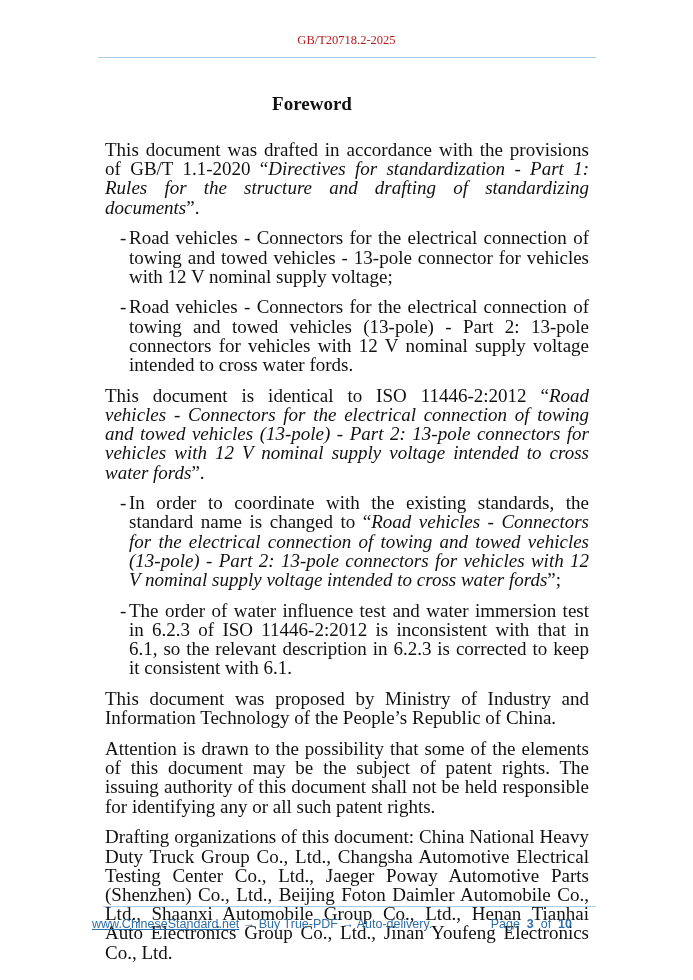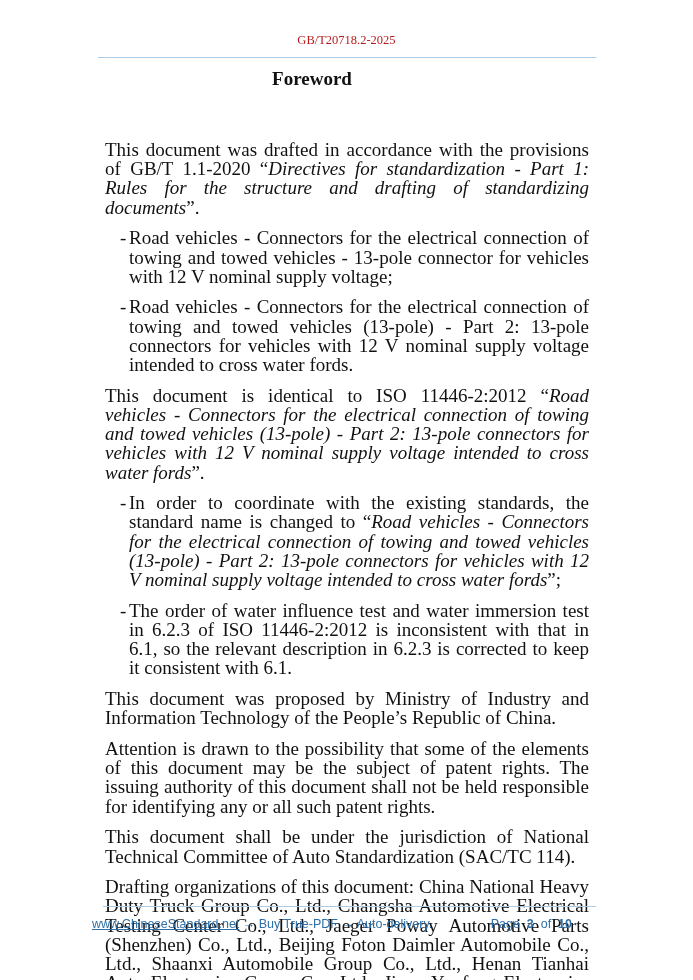--- a/index.html
+++ b/index.html
@@ -1,19 +1,19 @@
 <!DOCTYPE html>
 <html><head>
   <meta charset="utf-8">
   <style>
     html, body { margin: 0; padding: 0; background: #ffffff; }
     body { width: 693px; height: 980px; position: relative; overflow: hidden; font-family: "Liberation Serif", serif; color: #111; }
     .header-code { position: absolute; top: 33px; left: 0; width: 693px; text-align: center; font-size: 12.5px; color: #b91c1c; }
     .header-rule { position: absolute; top: 57px; left: 98px; width: 498px; height: 1px; background: #a9cbe6; }
-    .title { position: absolute; top: 68px; left: 0; width: 624px; text-align: center; font-size: 19px; font-weight: bold; }
+    .title { position: absolute; top: 93px; left: 0; width: 624px; text-align: center; font-size: 19px; font-weight: bold; }
     .content { position: absolute; top: 140px; left: 105px; width: 484px; font-size: 19px; line-height: 19.2px; }
     .content p { margin: 0 0 11.5px 0; text-align: justify; }
     .list-item { position: relative; margin: 0 0 11.5px 15px; padding-left: 9px; text-align: justify; }
     .list-item .dash { position: absolute; left: 0; top: 0; }
     .it { font-style: italic; }
     .footer-rule { position: absolute; top: 906px; left: 103px; width: 493px; height: 1px; background: #a9cbe6; }
     .footer { position: absolute; top: 917px; left: 92px; width: 488px; font-family: "Liberation Sans", sans-serif; font-size: 12.5px; color: #2e6fa7; }
     .footer .link { color: #2e6fa7; text-decoration: underline; cursor: pointer; }
     .footer .page { position: absolute; right: 8px; top: 0; text-align: right; }
     .footer .page b { font-weight: bold; }
@@ -40,21 +40,20 @@
   <p><span>This document is identical to ISO 11446-2:2012 “</span><span class="it">Road vehicles - Connectors for the electrical connection of towing and towed vehicles (13-pole) - Part 2: 13-pole connectors for vehicles with 12 V nominal supply voltage intended to cross water fords</span><span>”.</span></p>
 
 
   <div>
     <div class="list-item"><span class="dash">-</span><span>In order to coordinate with the existing standards, the standard name is changed to “</span><span class="it">Road vehicles - Connectors for the electrical connection of towing and towed vehicles (13-pole) - Part 2: 13-pole connectors for vehicles with 12 V nominal supply voltage intended to cross water fords</span><span>”;</span></div>
     <div class="list-item"><span class="dash">-</span><span>The order of water influence test and water immersion test in 6.2.3 of ISO 11446-2:2012 is inconsistent with that in 6.1, so the relevant description in 6.2.3 is corrected to keep it consistent with 6.1.</span></div>
   </div>
 
   <p>This document was proposed by Ministry of Industry and Information Technology of the People’s Republic of China.</p>
   <p>Attention is drawn to the possibility that some of the elements of this document may be the subject of patent rights. The issuing authority of this document shall not be held responsible for identifying any or all such patent rights.</p>
-  <p>This document shall be under the jurisdiction of National Technical Committee of Auto Standardization (SAC/TC 114).</p>
   <p>Drafting organizations of this document: China National Heavy Duty Truck Group Co., Ltd., Changsha Automotive Electrical Testing Center Co., Ltd., Jaeger Poway Automotive Parts (Shenzhen) Co., Ltd., Beijing Foton Daimler Automobile Co., Ltd., Shaanxi Automobile Group Co., Ltd., Henan Tianhai Auto Electronics Group Co., Ltd., Jinan Youfeng Electronics Co., Ltd.</p>
 </div>
 
 <div class="footer-rule"></div>
 <div class="footer">
   <span class="link">www.ChineseStandard.net</span><span> → Buy True-PDF → Auto-delivery.</span>
   <span class="page"><span>Page</span>&nbsp; <b>3</b>&nbsp; <span>of</span>&nbsp; <b>10</b></span>
 </div>
 
 </body></html>

